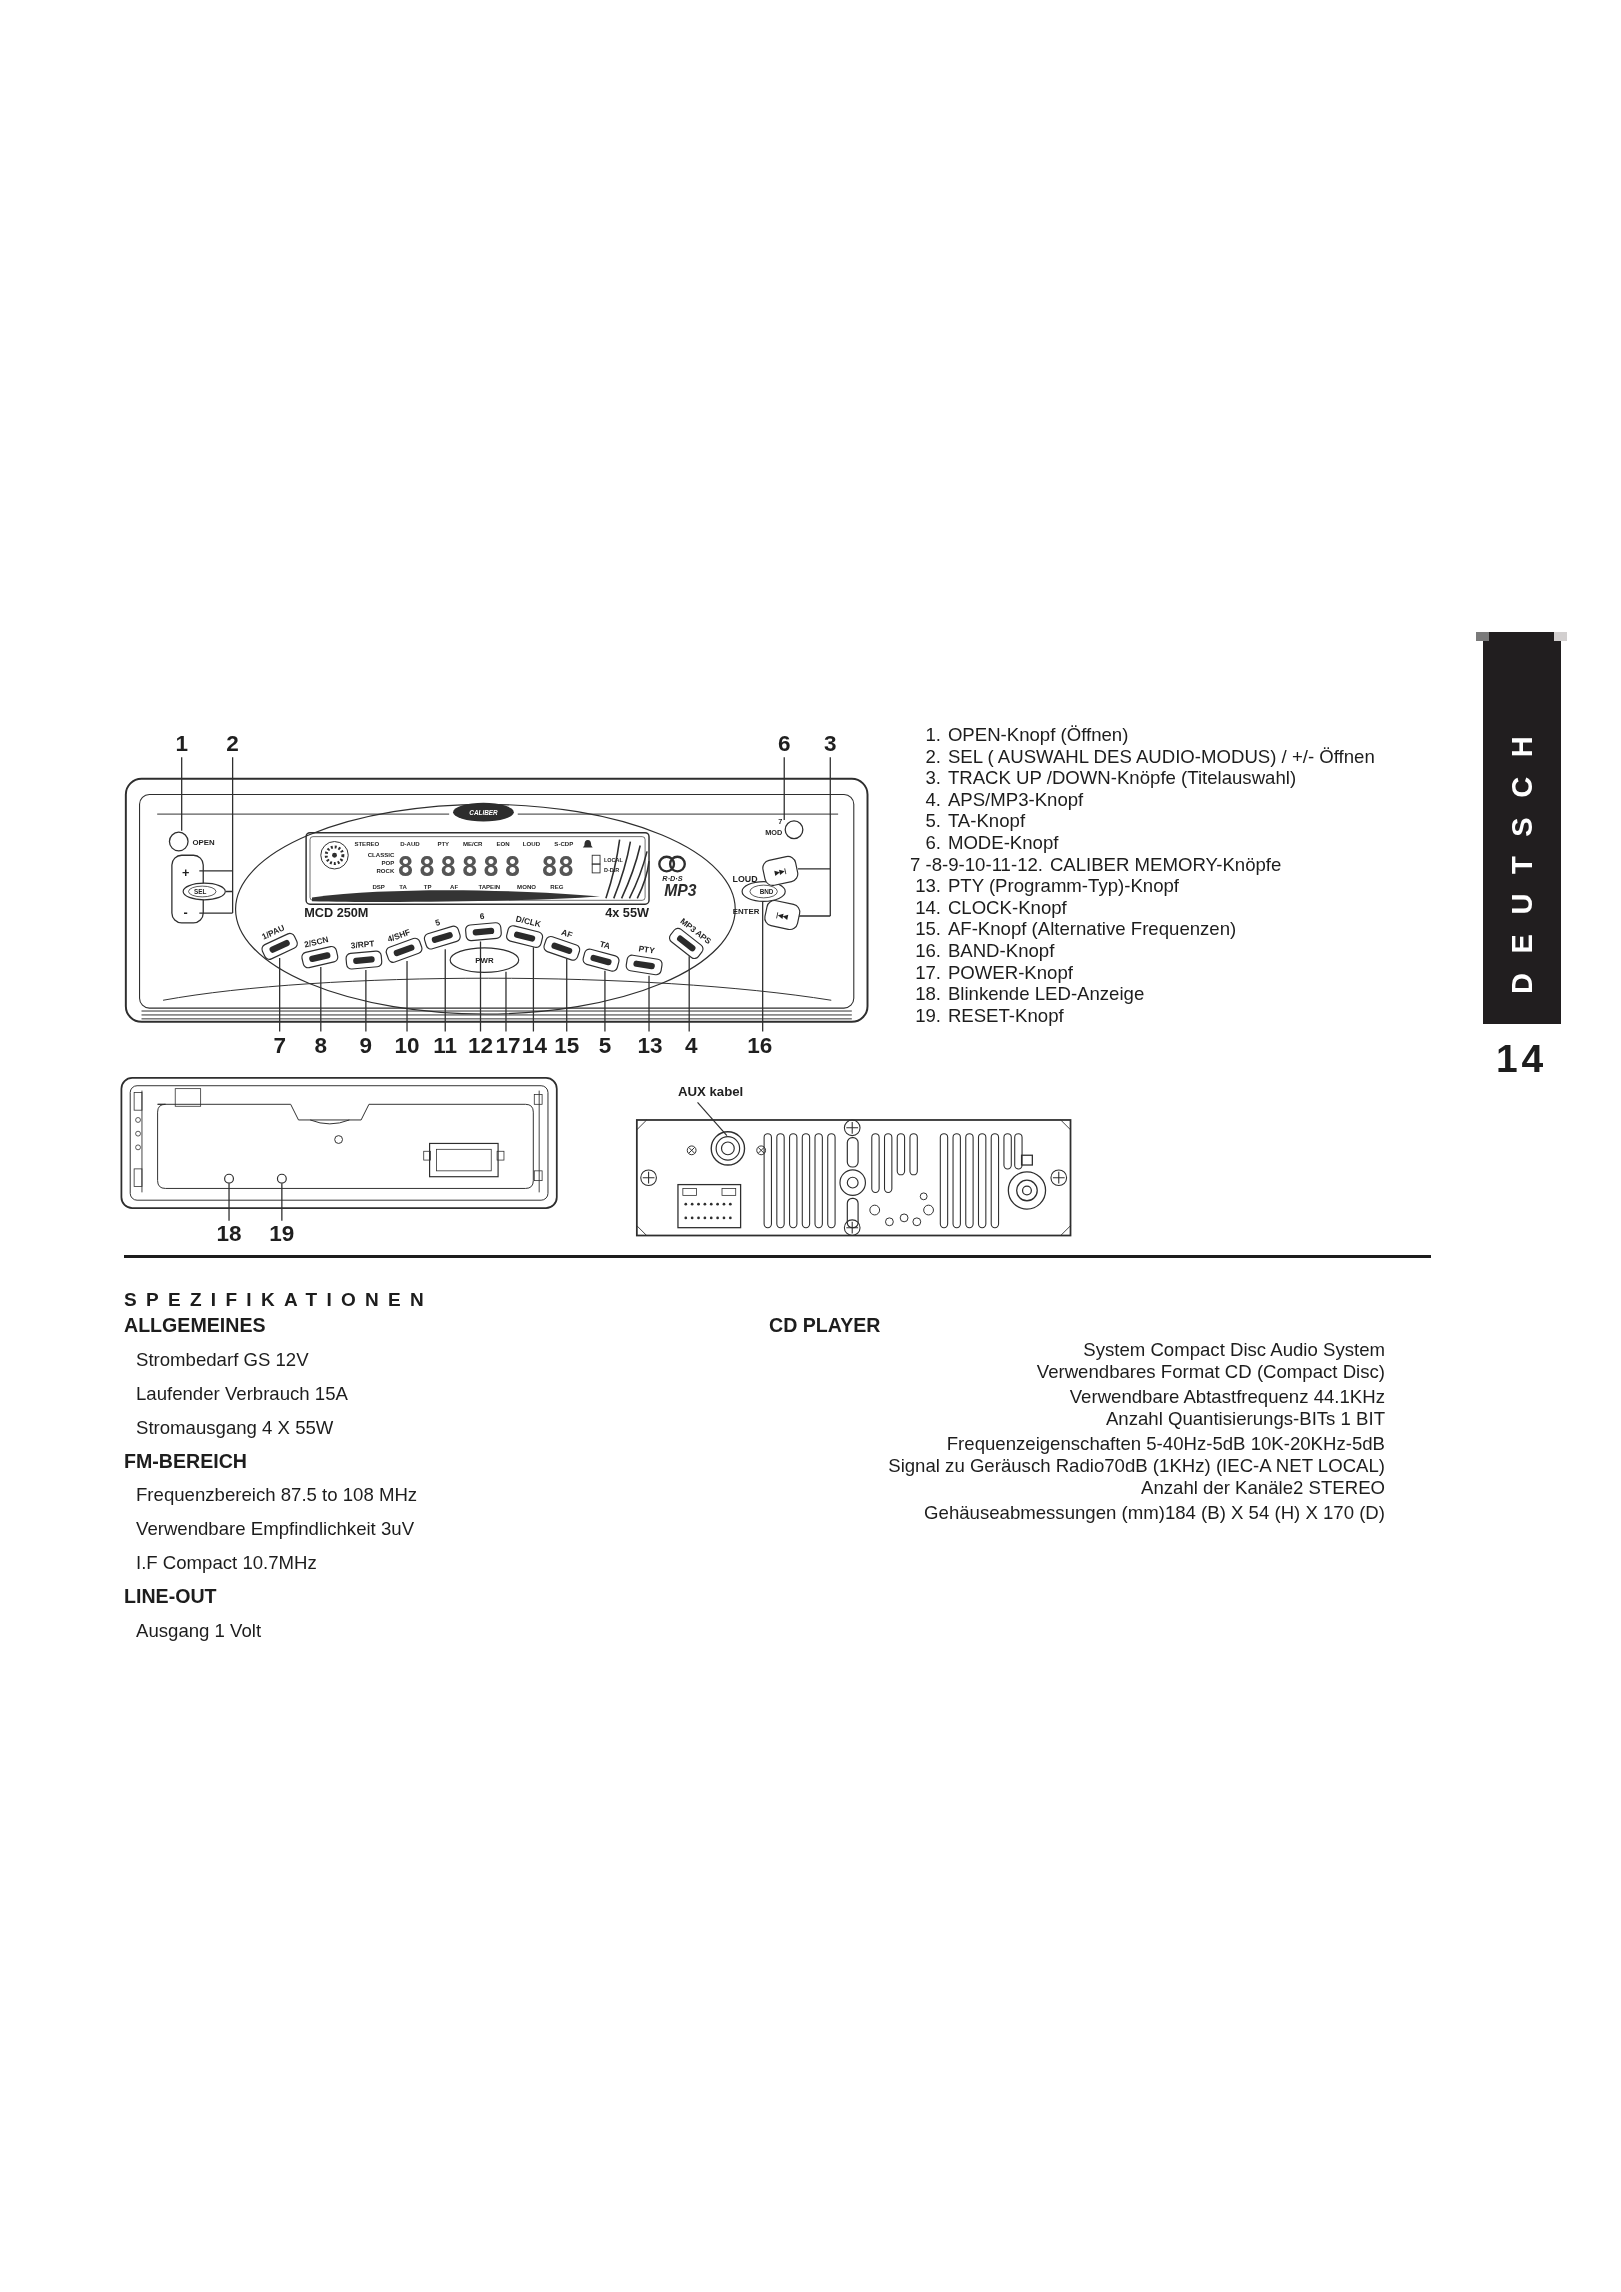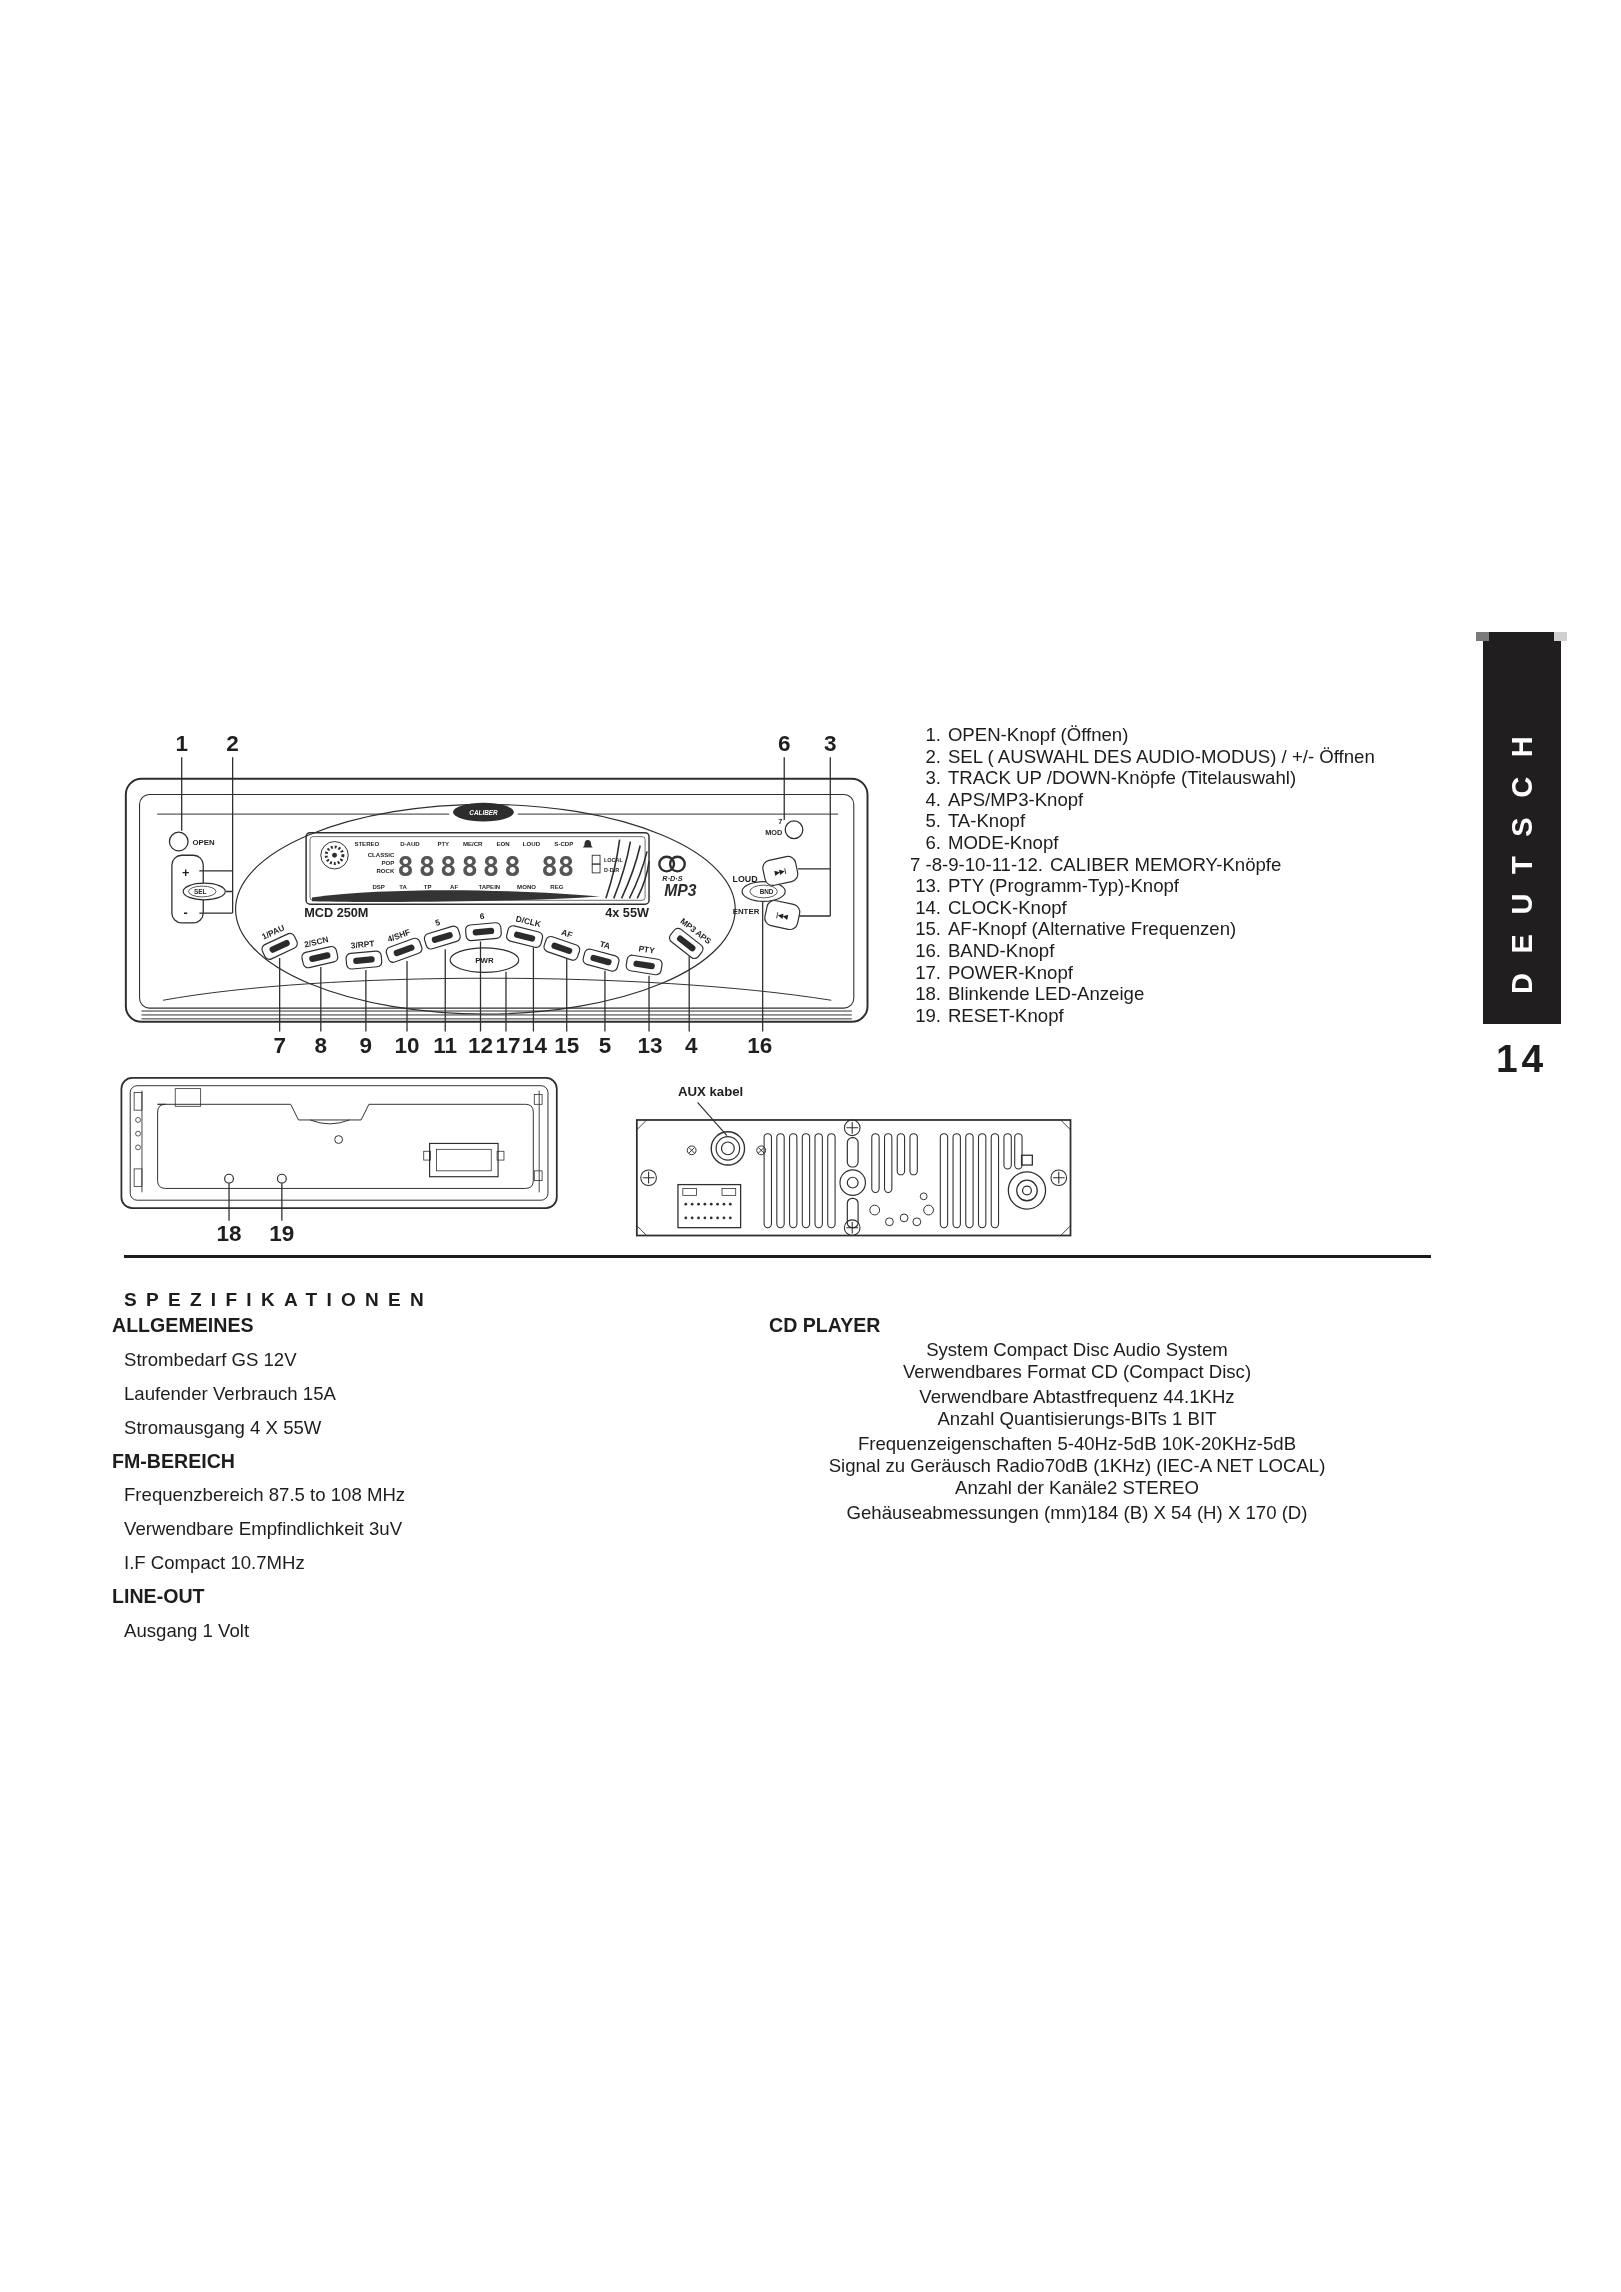--- a/index.html
+++ b/index.html
@@ -45,26 +45,26 @@
   .pm{font-size:13px;font-weight:bold;text-anchor:middle;}
   .bl{font-size:8.5px;font-weight:bold;text-anchor:middle;}
   .arr{font-size:6.5px;font-weight:bold;text-anchor:middle;}
   .bw{fill:#fff;stroke:#2e2e2e;stroke-width:1.2;}
   .bb{fill:#2b2b2b;}
   .aux{font-size:13.5px;font-weight:bold;}
   
   .rule{position:absolute;left:124px;top:1255px;width:1307px;height:2.9px;background:#1c1c1c;}
   .spec-title{position:absolute;left:124px;top:1273px;font-size:19px;font-weight:bold;letter-spacing:9.3px;}
   .spec-col{position:absolute;top:1315px;font-size:18.6px;line-height:22px;}
-  .col-l{left:112px;width:647px;}
+  .col-l{left:124px;width:647px;}
   .col-r{left:769px;width:616px;}
   .spec-col h3{font-size:19.6px;font-weight:bold;margin:0 0 2.9px 0;line-height:21.6px;}
   .spec-col p{margin:12px;}
   .gap{margin-top:22.5px;}
-  .srow{display:flex;justify-content:center;}
+  .srow{display:flex;justify-content:flex-end;}
   .srow .val{text-align:right;white-space:nowrap;}
   .g{margin-top:2.9px;}
 </style>
 </head>
 <body>
 
 <div class="page">
 
   <div class="tab">
     <span class="txt">DEUTSCH</span>

